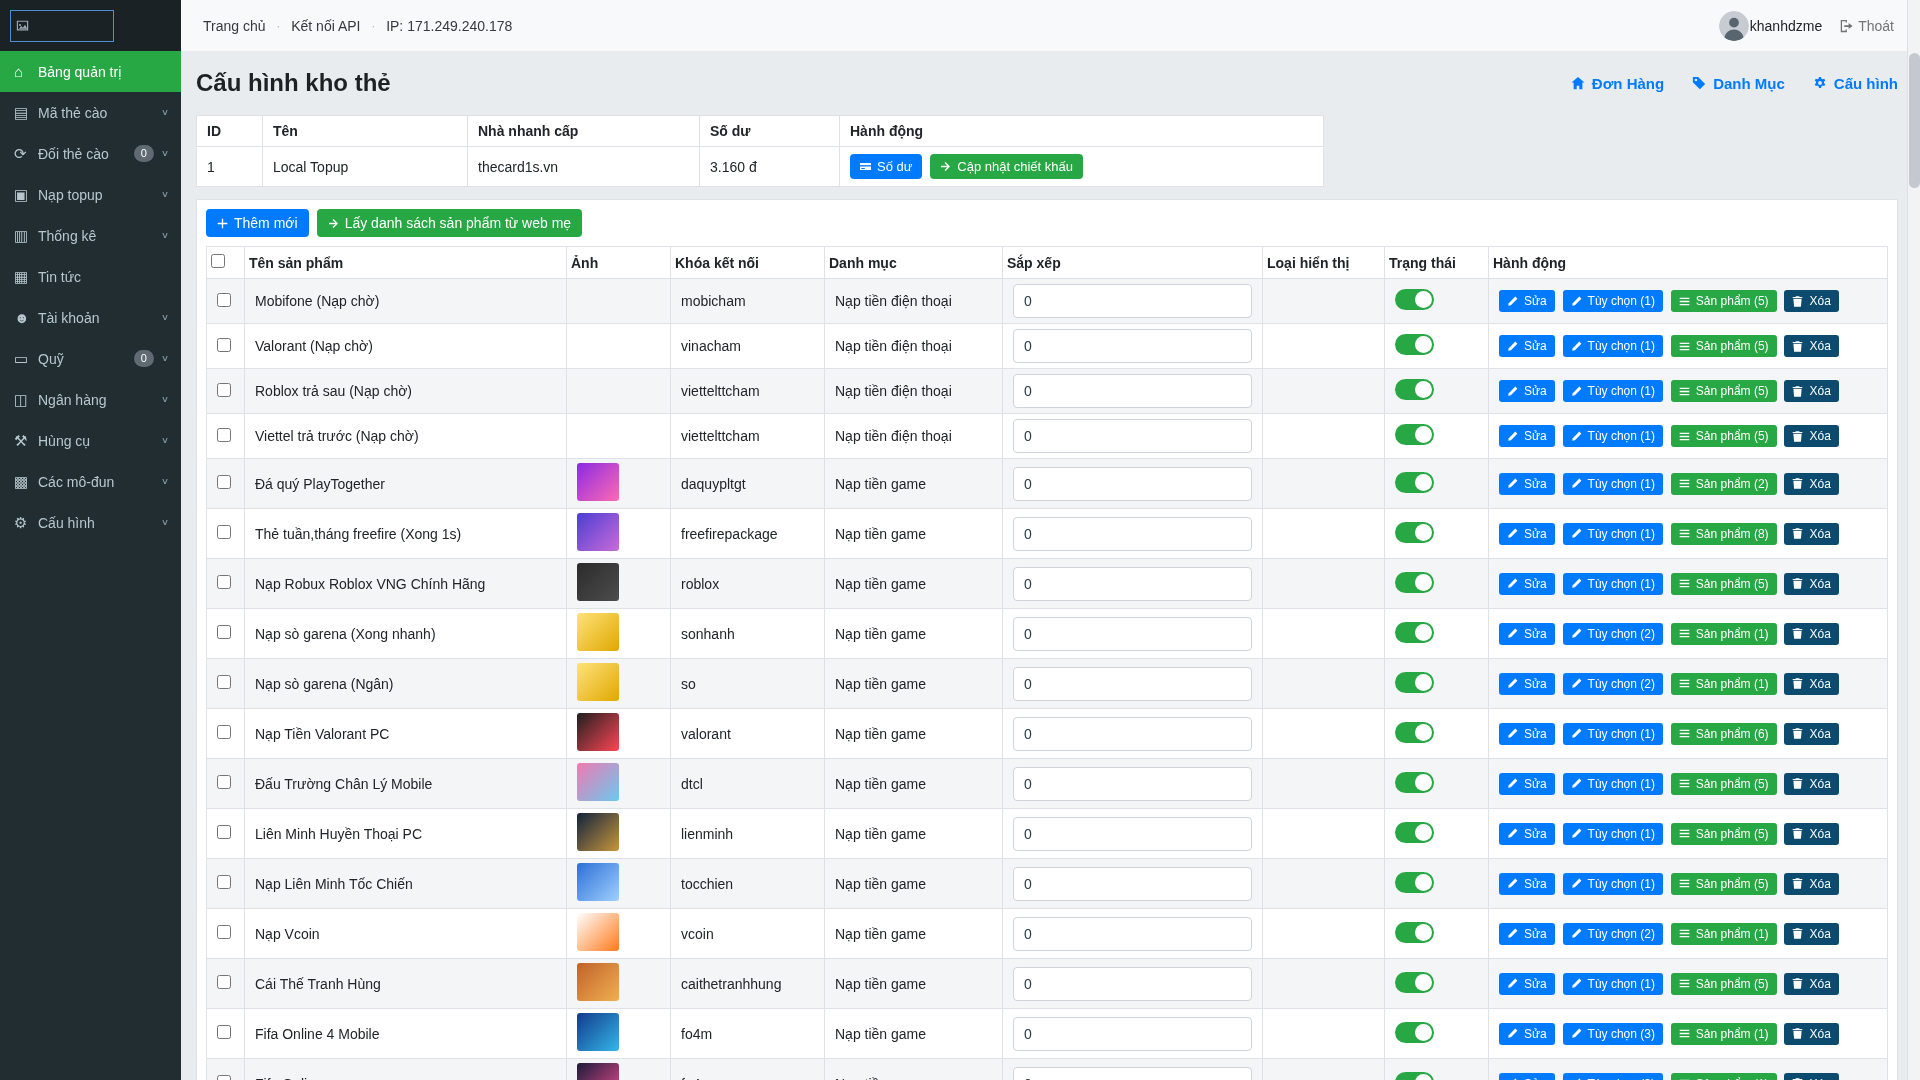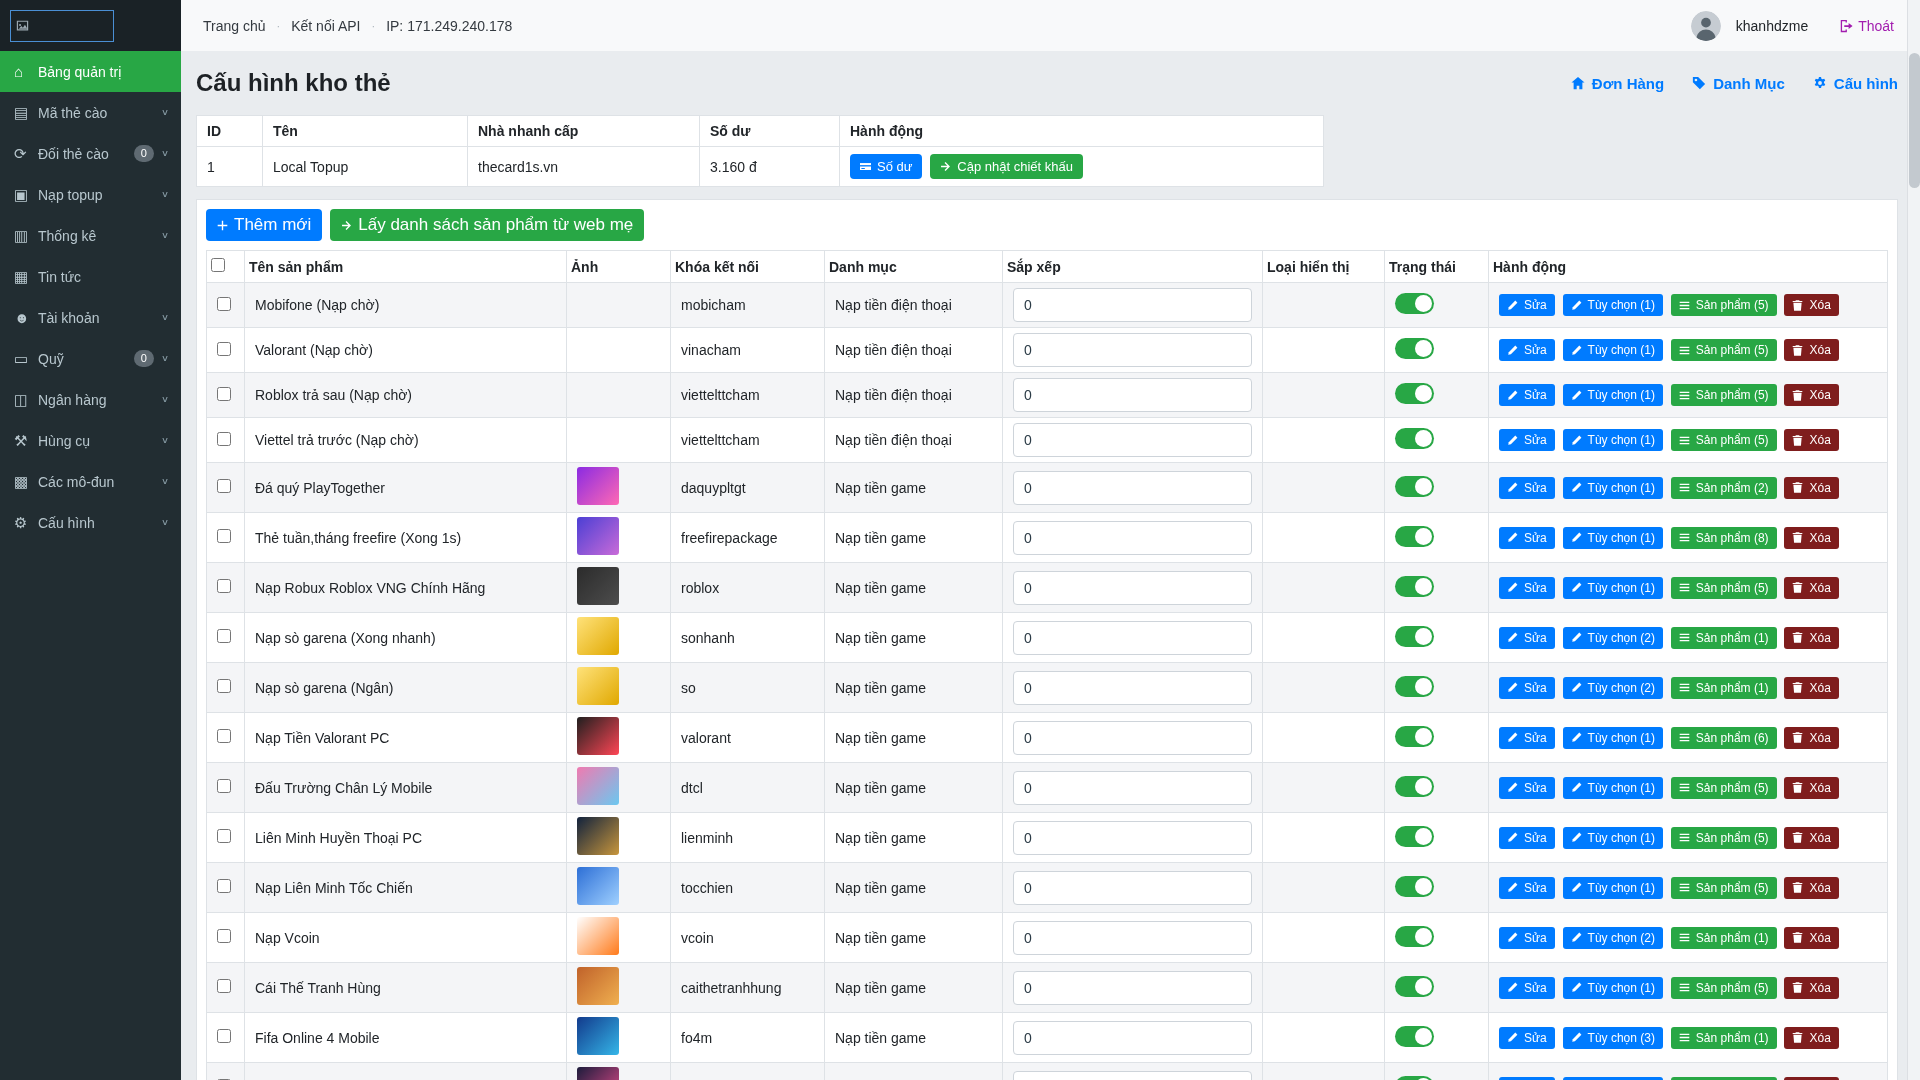--- a/index.html
+++ b/index.html
@@ -17,46 +17,46 @@
   .side-label{flex:1;white-space:nowrap;overflow:hidden}
   .side-badge{background:#5f6a72;color:#fff;font-size:11px;line-height:1;padding:3px 7px;border-radius:9px;margin-right:7px}
   .chev{color:#869aa3;font-size:11px;transform:scaleY(.8)}
 
   
   .main{flex:1;display:flex;flex-direction:column;min-width:0}
   .topbar{height:51px;background:#f8f9fa;display:flex;align-items:center;justify-content:space-between;padding:0 26px 0 22px;flex-shrink:0}
   .breadcrumb{display:flex;align-items:center;gap:11px;color:#343a40}
   .crumb{cursor:pointer}
   .crumb-sep{color:#aab2ba;font-size:11px}
-  .topbar-right{display:flex;align-items:center;gap:15px}
+  .topbar-right{display:flex;align-items:center;gap:1px}
   .avatar{width:30px;height:30px;border-radius:50%;overflow:hidden;display:inline-flex;flex-shrink:0}
   .username{font-weight:500}
-  .logout{color:#a21caf;display:inline-flex;align-items:center;gap:5px;margin-left:16px;cursor:pointer;text-decoration:none}
+  .logout{color:#737373;display:inline-flex;align-items:center;gap:5px;margin-left:16px;cursor:pointer;text-decoration:none}
 
   .content{padding:14px 22px 0 15px;flex:1;overflow:hidden}
   .page-head{display:flex;align-items:center;justify-content:space-between;margin:4px 0 18px}
   .page-head h1{font-size:24px;font-weight:bold;color:#1d2125}
   .head-links{display:flex;gap:28px}
   .head-link{color:#007bff;font-weight:600;font-size:15px;display:inline-flex;align-items:center;gap:7px;cursor:pointer;text-decoration:none}
 
   
   .tbl{border-collapse:collapse;background:#fff}
   .tbl th,.tbl td{border:1px solid #dee2e6;padding:7px 10px;text-align:left;vertical-align:middle;font-size:14px}
   .tbl th{font-weight:bold;background:#fff}
   .provider-tbl{width:1128px;margin-bottom:12px}
   .provider-tbl td{height:40px}
 
   .panel{background:#fff;border:1px solid #dee2e6;padding:9px}
   .toolbar{display:flex;gap:8px;margin-bottom:9px}
 
   .btn{border:none;border-radius:4px;color:#fff;display:inline-flex;align-items:center;gap:6px;cursor:pointer;font-family:inherit;white-space:nowrap}
   .btn-primary{background:#007bff}
   .btn-success{background:#28a745}
-  .btn-danger{background:#7f1d1d}
-  .btn-md{font-size:17px;padding:6px 11px}
+  .btn-danger{background:#0c4a6e}
+  .btn-md{font-size:14px;padding:6px 11px}
   .btn-sm{font-size:13px;padding:5px 10px}
   .btn-xs{font-size:12px;padding:4px 8px;border-radius:3px}
 
   .product-tbl{width:100%;table-layout:fixed}
   .product-tbl tbody tr:nth-child(odd){background:#f4f5f7}
   .product-tbl td{height:45px;padding:4px 10px}
   .product-tbl th{padding:7px 4px}
   .col-check{text-align:center;width:38px}
   .col-check input{width:14px;height:14px;cursor:pointer}
   .thumb{display:inline-block;width:42px;height:38px;border-radius:3px}

